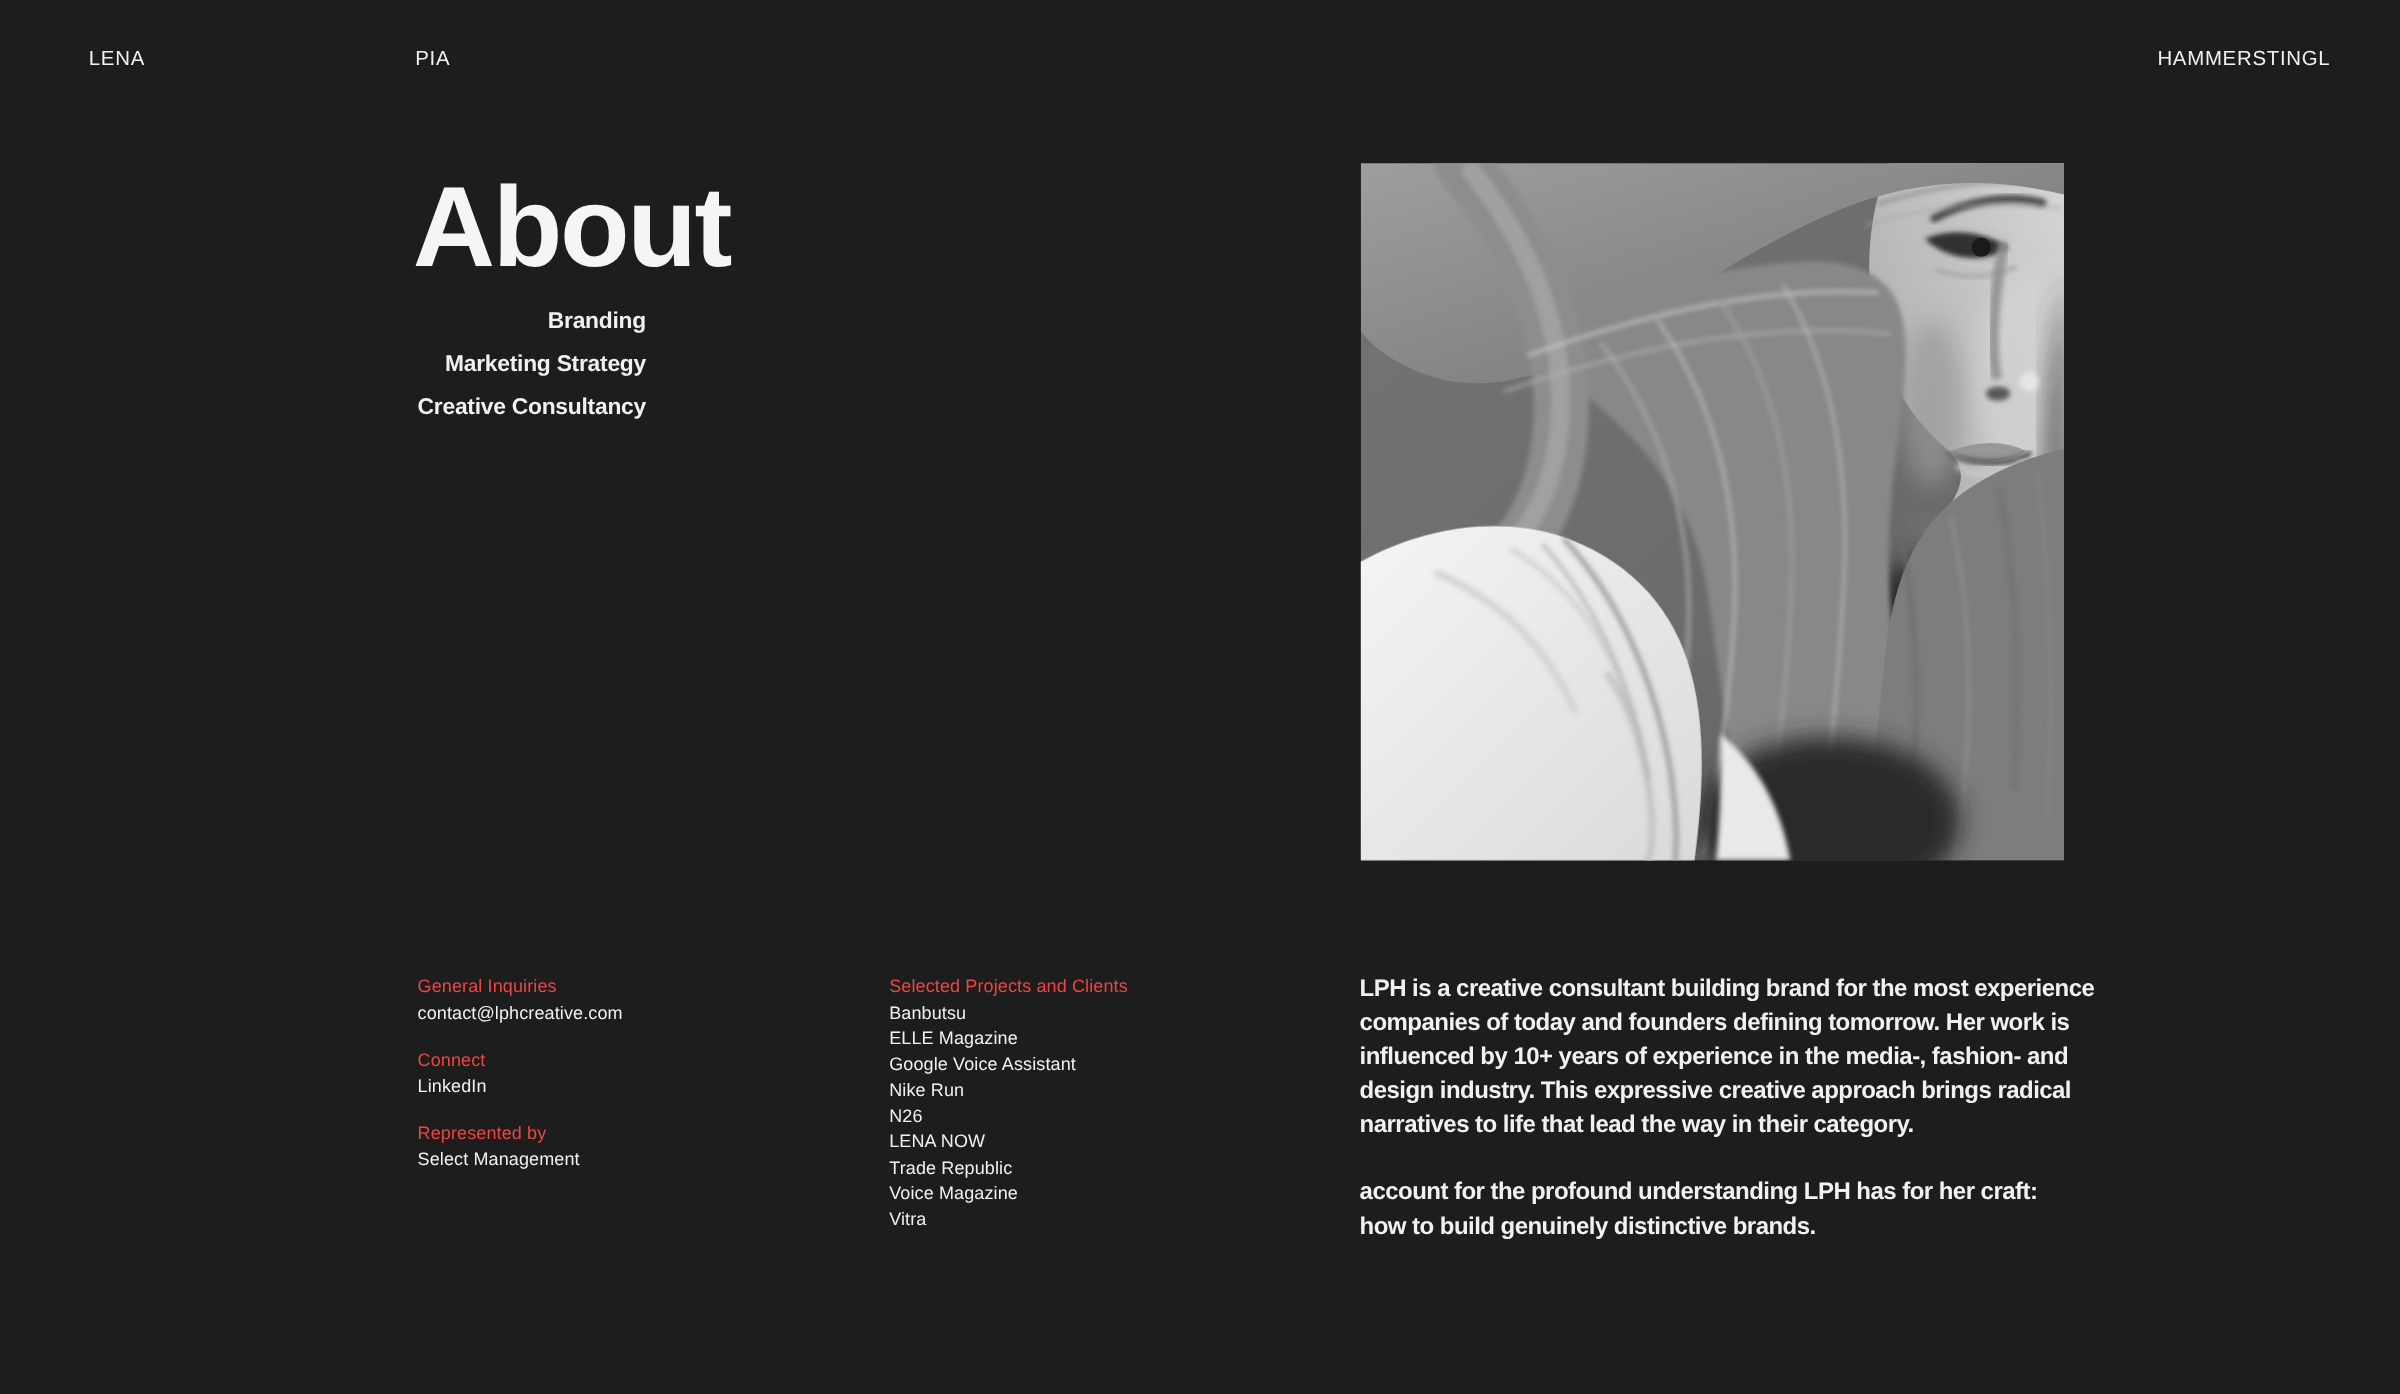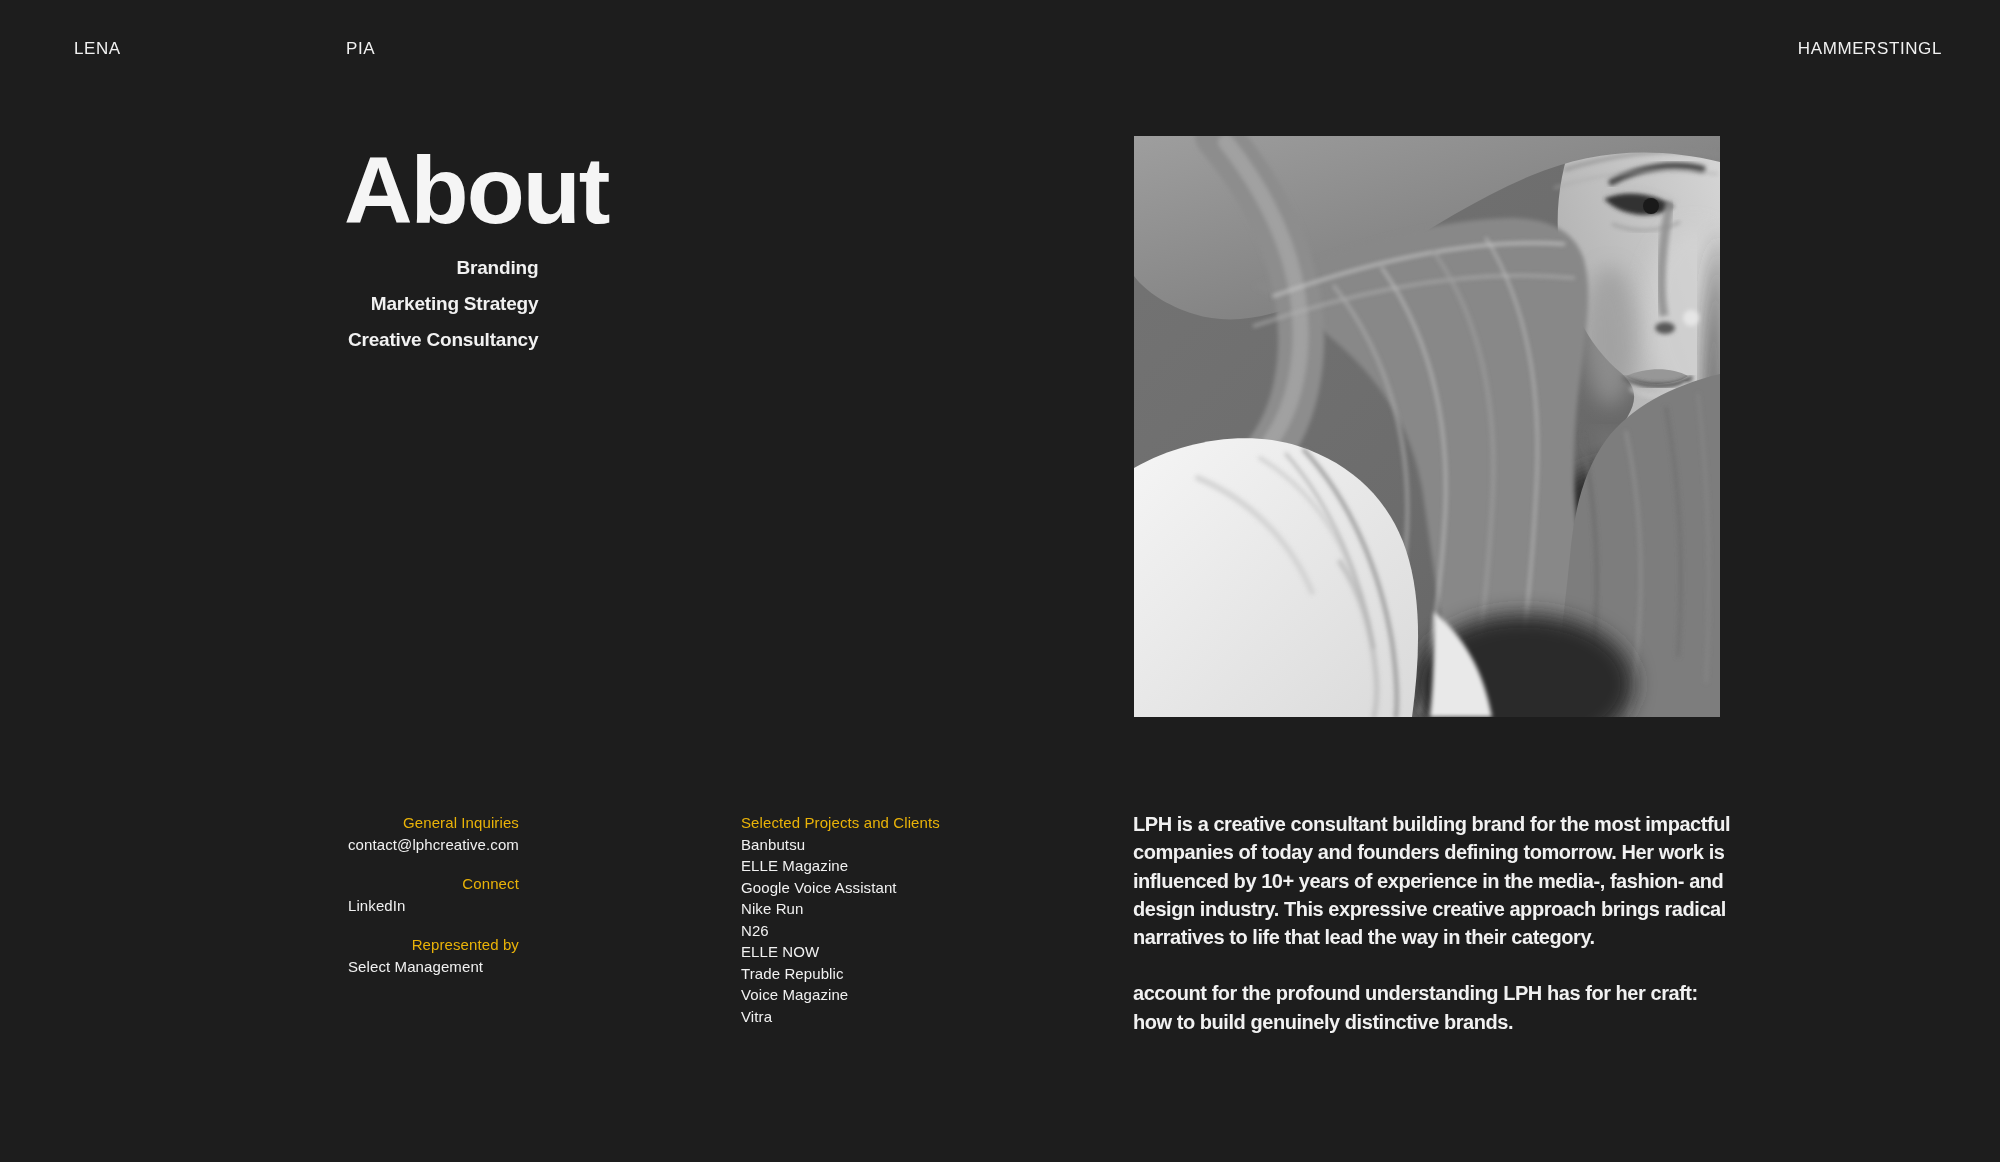--- a/index.html
+++ b/index.html
@@ -23,21 +23,21 @@
   .services{position:absolute;left:348px;top:250px;margin:0;padding:0;list-style:none;text-align:right;}
   .services li{font-size:19px;font-weight:700;letter-spacing:-.2px;line-height:36px;}
 
   .portrait{position:absolute;left:1134px;top:136px;width:586px;height:581px;margin:0;}
   .portrait svg{display:block;}
 
   
   .fcol{position:absolute;font-size:15px;line-height:21.5px;letter-spacing:.1px;}
   .col-contact{left:348px;top:812px;}
   .fgroup{margin-bottom:18px;}
-  .flabel{color:#eab308;text-align:right;}
+  .flabel{color:#ef4444;}
   .col-clients{left:741px;top:812px;}
   .col-clients ul{margin:0;padding:0;list-style:none;}
   .bio{position:absolute;left:1133px;top:810px;font-size:20px;font-weight:700;
        letter-spacing:-.45px;line-height:28.3px;color:#f1f1f1;}
   .bio .para{margin:0;}
   .bio .para + .para{margin-top:28px;}
   .bio .line{white-space:nowrap;}
 </style>
 </head>
 <body>
@@ -167,30 +167,30 @@
   </div>
 
   <div class="fcol col-clients">
     <div class="flabel">Selected Projects and Clients</div>
     <ul>
       <li>Banbutsu</li>
       <li>ELLE Magazine</li>
       <li>Google Voice Assistant</li>
       <li>Nike Run</li>
       <li>N26</li>
-      <li>ELLE NOW</li>
+      <li>LENA NOW</li>
       <li>Trade Republic</li>
       <li>Voice Magazine</li>
       <li>Vitra</li>
     </ul>
   </div>
 
   <div class="bio">
     <div class="para">
-      <div class="line">LPH is a creative consultant building brand for the most impactful</div>
+      <div class="line">LPH is a creative consultant building brand for the most experience</div>
       <div class="line">companies of today and founders defining tomorrow. Her work is</div>
       <div class="line">influenced by 10+ years of experience in the media-, fashion- and</div>
       <div class="line">design industry. This expressive creative approach brings radical</div>
       <div class="line">narratives to life that lead the way in their category.</div>
     </div>
     <div class="para">
       <div class="line">account for the profound understanding LPH has for her craft:</div>
       <div class="line">how to build genuinely distinctive brands.</div>
     </div>
   </div>

